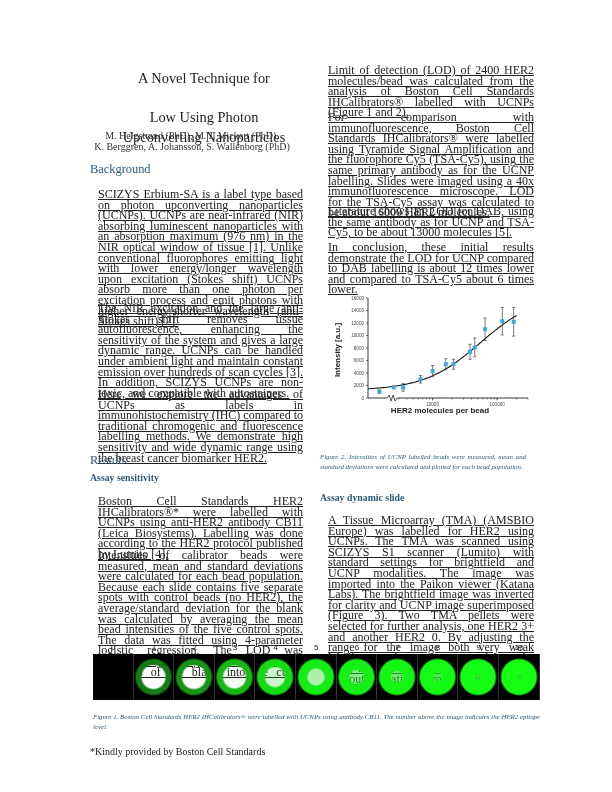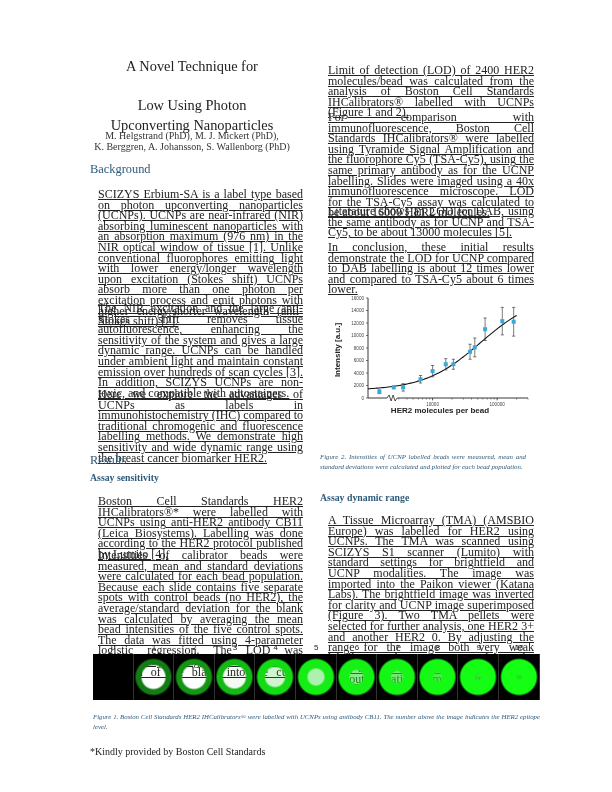--- a/index.html
+++ b/index.html
@@ -1,18 +1,18 @@
 <!DOCTYPE html>
 <html><head>
 <meta charset="utf-8">
 <style>
   html, body { margin:0; padding:0; background:#fff; }
   body { width:612px; height:792px; position:relative; overflow:hidden; font-family:"Liberation Serif", serif; color:#222; }
   .p { position:absolute; font-size:12px; line-height:10.6px; text-align:justify; color:#222; margin:8px;text-decoration:underline; }
-  .title { position:absolute; left:80px; width:224px; top:57px; text-align:center; font-size:14.4px; line-height:19.5px; color:#222; margin:0; font-weight:normal; }
+  .title { position:absolute; left:80px; width:224px; top:57px; text-align:center; font-size:14.4px; line-height:19.5px; color:#222; margin:12px; font-weight:normal; }
   .authors { position:absolute; left:80px; width:224px; top:131px; text-align:center; font-size:10px; line-height:10.6px; color:#333; margin:0; }
   .h1 { position:absolute; font-size:12.4px; color:#2e5a7a; margin:0; font-weight:normal; }
   .h2 { position:absolute; font-size:9.8px; color:#2e5a7a; margin:0; font-weight:bold; }
   .cap { position:absolute; font-size:6.8px; line-height:9.6px; font-style:italic; color:#2e5a7a; margin:0; text-align:justify; }
   #chart { position:absolute; left:318px; top:292px; width:220px; height:125px; }
   #chart text { font-family:"Liberation Sans", sans-serif; }
   #strip { position:absolute; left:93px; top:654px; width:447px; height:56px; }
   .lvl { position:absolute; top:643px; width:20px; text-align:center; font-family:"Liberation Sans", sans-serif; font-size:8px; color:#222; }
   .tile { position:absolute; top:0; width:39px; height:46px; background:#000; border-right:1px solid #333; overflow:hidden; }
   .footnote { position:absolute; left:90px; top:746px; font-size:10px; color:#222; margin:0;font-family:Liberation Serif, serif; }
@@ -146,21 +146,21 @@
       <line x1="194.07054403534474" y1="15.375" x2="197.27054403534473" y2="15.375" stroke="#444" stroke-width="0.7"></line>
       <line x1="194.07054403534474" y1="44.125" x2="197.27054403534473" y2="44.125" stroke="#444" stroke-width="0.7"></line>
       <rect x="193.67054403534473" y="27.75" width="4" height="4" fill="#3aa8d8"></rect>
     </g>
   <text id="ylabel" x="0" y="0" transform="translate(22,58) rotate(-90)" text-anchor="middle" font-size="8" font-weight="bold" fill="#222">Intensity [a.u.]</text>
   <text id="xlabel" x="122" y="121" text-anchor="middle" font-size="8" font-weight="bold" fill="#222">HER2 molecules per bead</text>
 </svg>
 
 <p class="cap" style="left:320px; top:452px; width:206px;">Figure 2. Intensities of UCNP labelled beads were measured, mean and standard deviations were calculated and plotted for each bead population.</p>
 
-<h3 class="h2" style="left:320px; top:492px;">Assay dynamic range</h3>
+<h3 class="h2" style="left:320px; top:492px;">Assay dynamic slide</h3>
 <p class="p" style="left:320px; top:507px; width:206px;">A Tissue Microarray (TMA) (AMSBIO Europe) was labelled for HER2 using UCNPs. The TMA was scanned using SCIZYS S1 scanner (Lumito) with standard settings for brightfield and UCNP modalities. The image was imported into the Paikon viewer (Katana Labs). The brightfield image was inverted for clarity and UCNP image superimposed (Figure 3). Two TMA pellets were selected for further analysis, one HER2 3+ and another HER2 0. By adjusting the range for the image both very weak labelling in the HER2 0 sample can be seen, as well as the HER2 3+ labelling without saturation, demonstrating the wide dynamic range of the UCNP labelling.</p>
 
 <div id="levels">
     <div class="lvl" style="left: 103.3px;">0</div>
     <div class="lvl" style="left: 143.9px;">1</div>
     <div class="lvl" style="left: 184.5px;">2</div>
     <div class="lvl" style="left: 225.1px;">3</div>
     <div class="lvl" style="left: 265.7px;">4</div>
     <div class="lvl" style="left: 306.3px;">5</div>
     <div class="lvl" style="left: 346.9px;">6</div>

